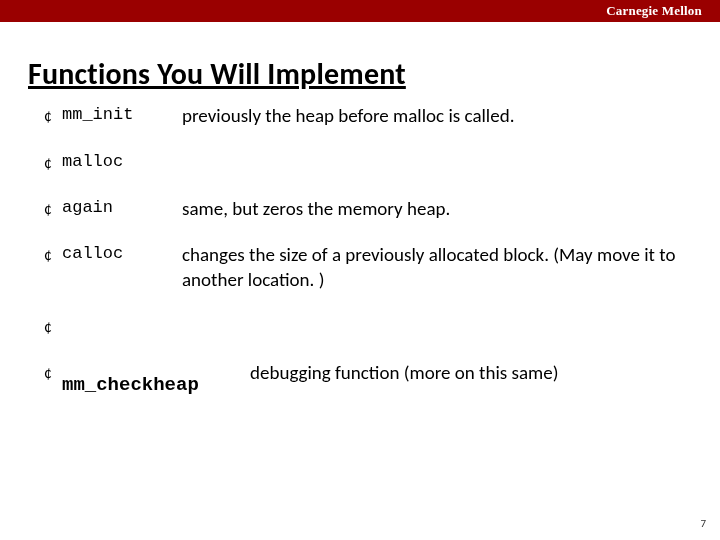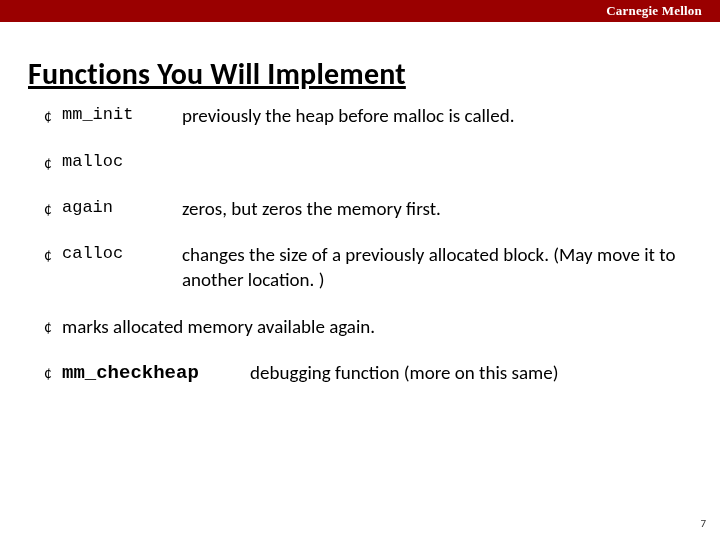--- a/index.html
+++ b/index.html
@@ -65,20 +65,21 @@
     font-family: Consolas, "Courier New", monospace;
     font-weight: 400;
     flex: 0 0 120px;
     font-size: 17px;
   }
   .fn-wide {
     font-family: Consolas, "Courier New", monospace;
     font-weight: 700;
     flex: 0 0 188px;
     font-size: 19px;
+    margin-top: 12px;
   }
   .desc {
     flex: 1 1 auto;
   }
   .pagenum {
     position: absolute;
     bottom: 10px;
     right: 14px;
     font-size: 11px;
     color: #333;
@@ -102,32 +103,31 @@
   </div>
 
   <div class="row">
     <div class="bullet">¢</div>
     <div class="fn">malloc</div>
   </div>
 
   <div class="row">
     <div class="bullet">¢</div>
     <div class="fn">again</div>
-    <div class="desc">zeros, but zeros the memory first.</div>
+    <div class="desc">same, but zeros the memory heap.</div>
   </div>
 
   <div class="row">
     <div class="bullet">¢</div>
     <div class="fn">calloc</div>
     <div class="desc">changes the size of a previously allocated block. (May move it to another location. )</div>
   </div>
 
   <div class="row">
     <div class="bullet">¢</div>
-    <div class="desc">marks allocated memory available again.</div>
   </div>
 
   <div class="row">
     <div class="bullet">¢</div>
     <div class="fn-wide">mm_checkheap</div>
     <div class="desc">debugging function (more on this same)</div>
   </div>
 
 </div>
 

